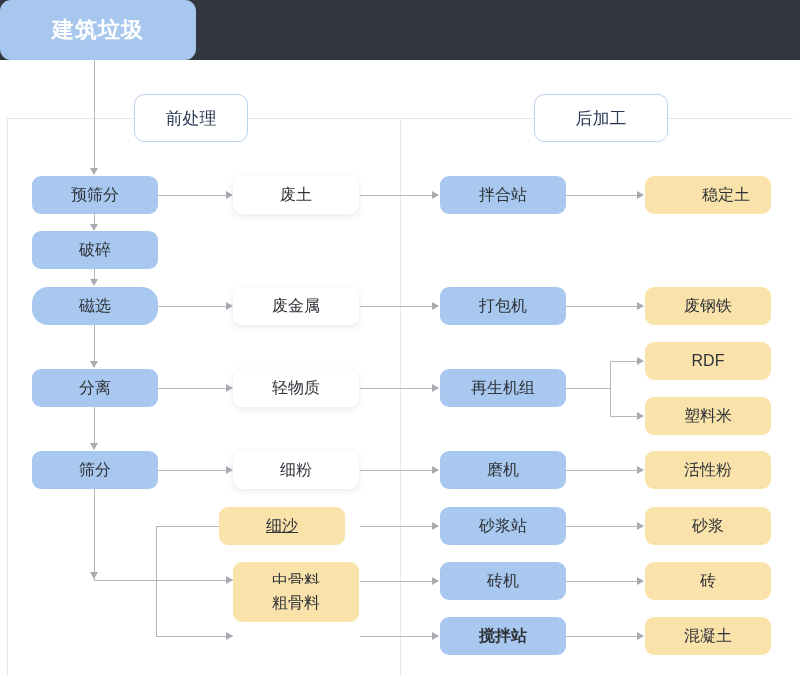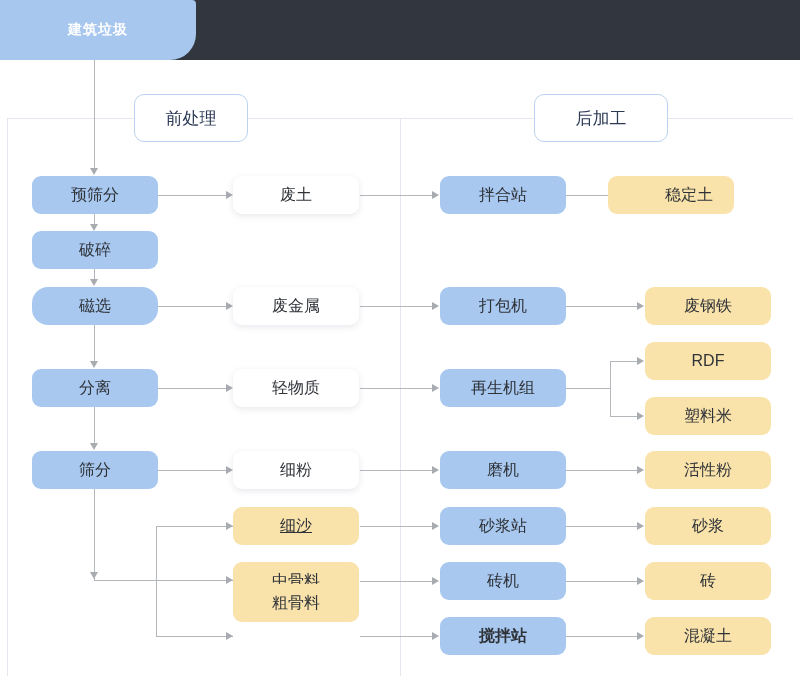--- a/index.html
+++ b/index.html
@@ -19,21 +19,21 @@
     position:absolute;left:200px;top:0;width:600px;height:60px;
     display:flex;align-items:center;justify-content:center;
     color:#ffffff;font-size:22px;font-weight:bold;letter-spacing:1px;
   }
   #source-tab{
     position:absolute;left:0;top:0;width:196px;height:60px;
     background:#a7c7ee;
     border-bottom-right-radius:26px;
     border-top-right-radius:4px;
     display:flex;align-items:center;justify-content:center;
-    color:#ffffff;font-size:14px;font-weight:bold;letter-spacing:1px;
+    color:#ffffff;font-size:22px;font-weight:bold;letter-spacing:1px;border-radius:11px;
   }
   
   #canvas{
     position:absolute;left:0;top:60px;width:800px;height:616px;
     background:#ffffff;
   }
   #frame{
     position:absolute;left:7px;top:58px;width:786px;height:558px;
     border-top:1px solid #e6e6f0;
     border-left:1px solid #e6e6f0;
@@ -128,21 +128,21 @@
   <div class="vline" style="left:156px;top:466px;height:110px;"></div>
   <div class="hline" style="left:156px;top:466px;width:77px;"></div>
   <div class="arrow-r" style="left:226px;top:462px;"></div>
   <div class="hline" style="left:156px;top:576px;width:77px;"></div>
   <div class="arrow-r" style="left:226px;top:572px;"></div>
 
   <div class="node white" style="left:233px;top:116px;">废土</div>
   <div class="node white" style="left:233px;top:227px;">废金属</div>
   <div class="node white" style="left:233px;top:309px;">轻物质</div>
   <div class="node white" style="left:233px;top:391px;">细粉</div>
-  <div class="node yellow" style="left:233px;top:447px;text-decoration:underline;">细沙</div>
+  <div class="node yellow" style="left:219px;top:447px;text-decoration:underline;">细沙</div>
   <div class="node yellow" style="left:233px;top:502px;">中骨料</div>
   <div class="node yellow" style="left:233px;top:524px;">粗骨料</div>
 
   <div class="hline" style="left:158px;top:135px;width:68px;"></div>
   <div class="arrow-r" style="left:226px;top:131px;"></div>
 
   <div class="hline" style="left:158px;top:246px;width:68px;"></div>
   <div class="arrow-r" style="left:226px;top:242px;"></div>
 
   <div class="hline" style="left:158px;top:328px;width:68px;"></div>
@@ -173,21 +173,21 @@
 
   <div class="hline" style="left:360px;top:466px;width:73px;"></div>
   <div class="arrow-r" style="left:432px;top:462px;"></div>
 
   <div class="hline" style="left:360px;top:521px;width:73px;"></div>
   <div class="arrow-r" style="left:432px;top:517px;"></div>
 
   <div class="hline" style="left:360px;top:576px;width:73px;"></div>
   <div class="arrow-r" style="left:432px;top:572px;"></div>
 
-  <div class="node yellow" style="left:608px;top:116px;padding-left:36px;">稳定土</div>
+  <div class="node yellow" style="left:645px;top:116px;padding-left:36px;">稳定土</div>
   <div class="node yellow" style="left:645px;top:227px;">废钢铁</div>
   <div class="node yellow" style="left:645px;top:282px;">RDF</div>
   <div class="node yellow" style="left:645px;top:337px;">塑料米</div>
   <div class="node yellow" style="left:645px;top:391px;">活性粉</div>
   <div class="node yellow" style="left:645px;top:447px;">砂浆</div>
   <div class="node yellow" style="left:645px;top:502px;">砖</div>
   <div class="node yellow" style="left:645px;top:557px;">混凝土</div>
 
   <div class="hline" style="left:566px;top:135px;width:72px;"></div>
   <div class="arrow-r" style="left:637px;top:131px;"></div>

